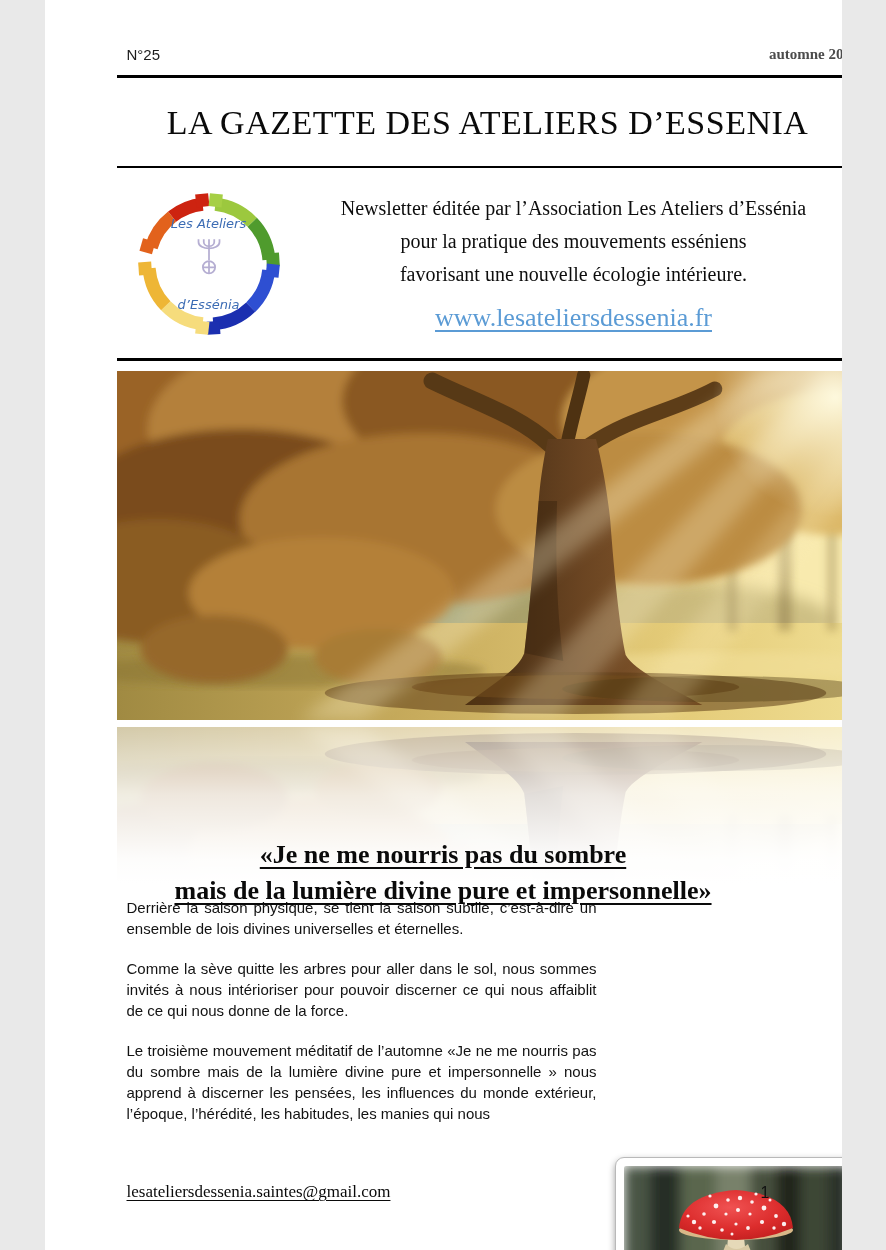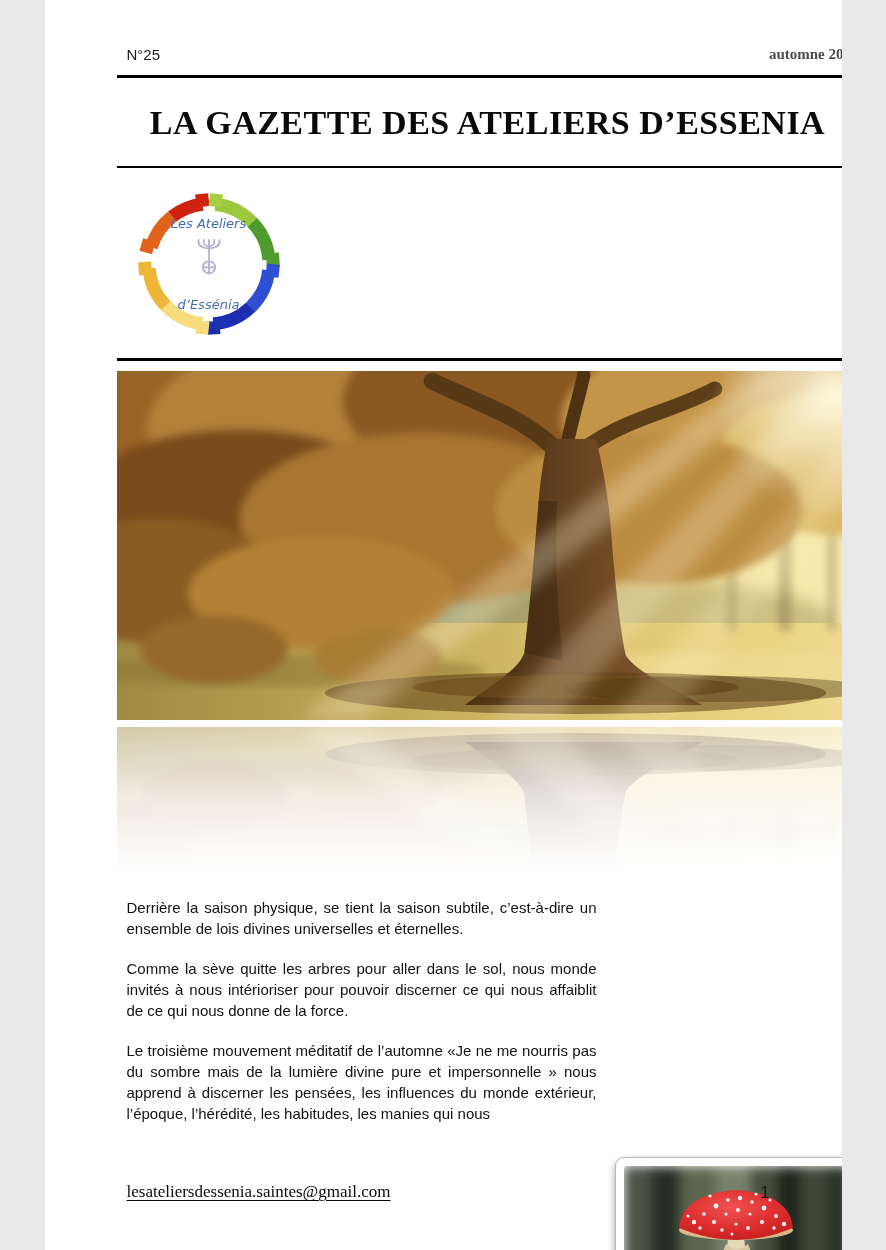--- a/index.html
+++ b/index.html
@@ -10,21 +10,21 @@
   .content{margin:0 72px;width:742px;position:relative;}
 
   
   .header-row{padding-top:46px;display:flex;justify-content:space-between;align-items:flex-end;}
   .issue-no{font-family:"Liberation Sans",sans-serif;font-size:15px;color:#1c1c1c;padding-left:10px;}
   .season{font-family:"Liberation Serif",serif;font-weight:bold;font-size:15px;color:#4c4c4c;}
   .rule{border:0;border-top:3px solid #000;margin:12px 0 0 0;}
   .rule.thin{border-top-width:2px;}
 
   .page-title{
-    text-align:center;font-size:34px;font-weight:bold;margin:26px 0 0 0;
+    text-align:center;font-size:34px;font-weight:normal;margin:26px 0 0 0;
     letter-spacing:0.5px;color:#0a0a0a;
   }
   .title-rule{margin-top:24px;}
 
   
   .masthead{display:flex;align-items:flex-start;padding:16px 0 10px 0;}
   .logo-wrap{width:160px;height:160px;flex:0 0 auto;margin-left:12px;position:relative;}
   .logo-text{position:absolute;left:0;top:0;width:100%;height:100%;
     display:flex;flex-direction:column;align-items:center;justify-content:center;
     font-family:"DejaVu Sans",sans-serif;font-style:italic;color:#3c6cb4;font-size:13px;
@@ -115,20 +115,26 @@
               <path d="M20,6 V30"></path>
               <path d="M8,6 V9 C8,19 32,19 32,9 V6"></path>
               <path d="M14,6 V9 C14,15.5 26,15.5 26,9 V6"></path>
               <circle cx="20" cy="38" r="7"></circle>
               <path d="M20,31 V45 M13,38 H27"></path>
             </g>
           </svg>
           <span class="l2">d’Essénia</span>
         </div>
       </div>
+      <div class="tagline">
+        <div class="tl">Newsletter éditée par l’Association Les Ateliers d’Essénia</div>
+        <div class="tl">pour la pratique des mouvements esséniens</div>
+        <div class="tl">favorisant une nouvelle écologie intérieure.</div>
+        <a class="site-link">www.lesateliersdessenia.fr</a>
+      </div>
     </div>
     <hr class="rule masthead-rule">
 
     <div class="tree-photo">
   <svg width="742" height="349" viewBox="0 0 725 349" preserveAspectRatio="none" aria-hidden="true">
     <defs>
       <linearGradient id="hazeG" x1="0" y1="0" x2="1" y2="0.25">
         <stop offset="0" stop-color="#5d6b55"></stop>
               <stop offset="0.22" stop-color="#8d8a62"></stop>
         <stop offset="0.45" stop-color="#c4a868"></stop>
@@ -303,21 +309,21 @@
     </g>
   </svg>
 </div>
       <div class="fade"></div>
     </div>
 
     <div class="article">
       <div class="cols">
         <div class="col-text">
           <p>Derrière la saison physique, se tient la saison subtile, c’est-à-dire un ensemble de lois divines universelles et éternelles.</p>
-          <p>Comme la sève quitte les arbres pour aller dans le sol, nous monde invités à nous intérioriser pour pouvoir discerner ce qui nous affaiblit de ce qui nous donne de la force.</p>
+          <p>Comme la sève quitte les arbres pour aller dans le sol, nous sommes invités à nous intérioriser pour pouvoir discerner ce qui nous affaiblit de ce qui nous donne de la force.</p>
           <p>Le troisième mouvement méditatif de l’automne «Je ne me nourris pas du sombre mais de la lumière divine pure et impersonnelle » nous apprend à discerner les pensées, les influences du monde extérieur, l’époque, l’hérédité, les habitudes, les manies qui nous</p>
         </div>
         <div class="col-img">
           <div class="photo-frame">
             <svg width="226" height="186" viewBox="0 0 226 186" aria-hidden="true">
               <defs>
                 <radialGradient id="capG" cx="0.45" cy="0.35" r="0.8">
                   <stop offset="0" stop-color="#f05252"></stop>
                     <stop offset="0.55" stop-color="#dc2c2c"></stop>
                   <stop offset="1" stop-color="#b81a1a"></stop>
@@ -393,18 +399,22 @@
                     <circle cx="146" cy="34" r="1.5"></circle>
                 </g>
               </g>
             </svg>
           </div>
         </div>
       </div>
     </div>
   </div>
 
+  <h2 class="quote">
+    <span>«Je ne me nourris pas du sombre</span>
+    <span>mais de la lumière divine pure et impersonnelle»</span>
+  </h2>
 
   <div class="footer">
     <a class="email">lesateliersdessenia.saintes@gmail.com</a>
     <span class="pageno">1</span>
   </div>
 </div>
 
 </body></html>

